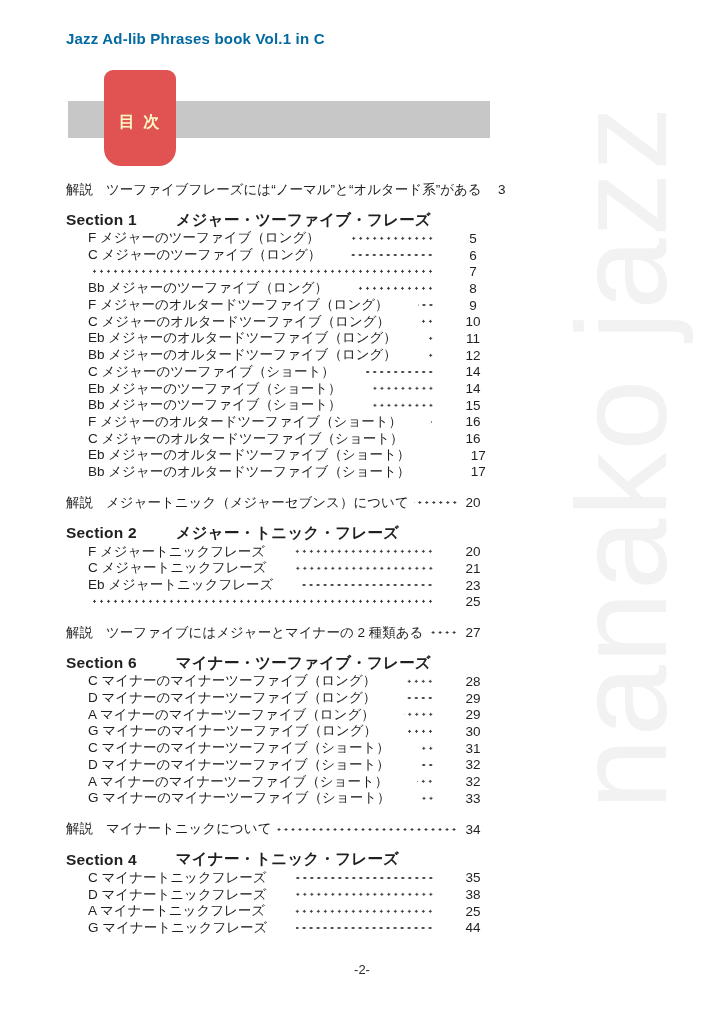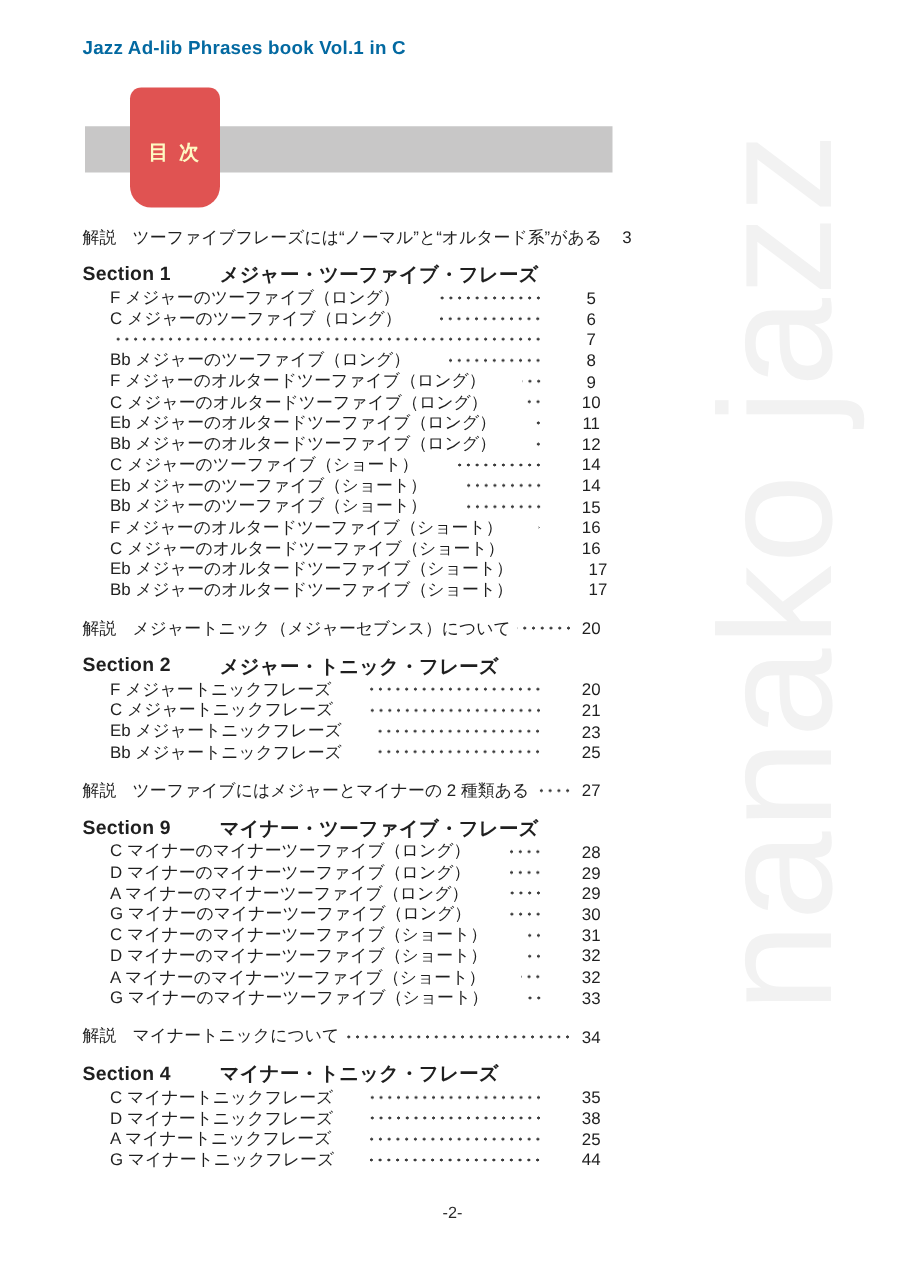--- a/index.html
+++ b/index.html
@@ -188,32 +188,31 @@
       <span class="label">C メジャートニックフレーズ</span>
       <span class="leader"></span>
       <span class="page-num">21</span>
     </div>
     <div class="row item">
       <span class="label">Eb メジャートニックフレーズ</span>
       <span class="leader"></span>
       <span class="page-num">23</span>
     </div>
     <div class="row item">
-      <span class="label">Bb メジャートニックフレーズ</span>
       <span class="leader"></span>
       <span class="page-num">25</span>
     </div>
     <div class="row note">
       <span class="note-prefix">解説</span>
       <span class="label">ツーファイブにはメジャーとマイナーの 2 種類ある</span>
       <span class="leader"></span>
       <span class="page-num">27</span>
     </div>
     <div class="row section">
-      <span class="sec-num">Section 9</span>
+      <span class="sec-num">Section 6</span>
       <span class="sec-title">マイナー・ツーファイブ・フレーズ</span>
     </div>
     <div class="row item">
       <span class="label">C マイナーのマイナーツーファイブ（ロング）</span>
       <span class="leader"></span>
       <span class="page-num">28</span>
     </div>
     <div class="row item">
       <span class="label">D マイナーのマイナーツーファイブ（ロング）</span>
       <span class="leader"></span>

